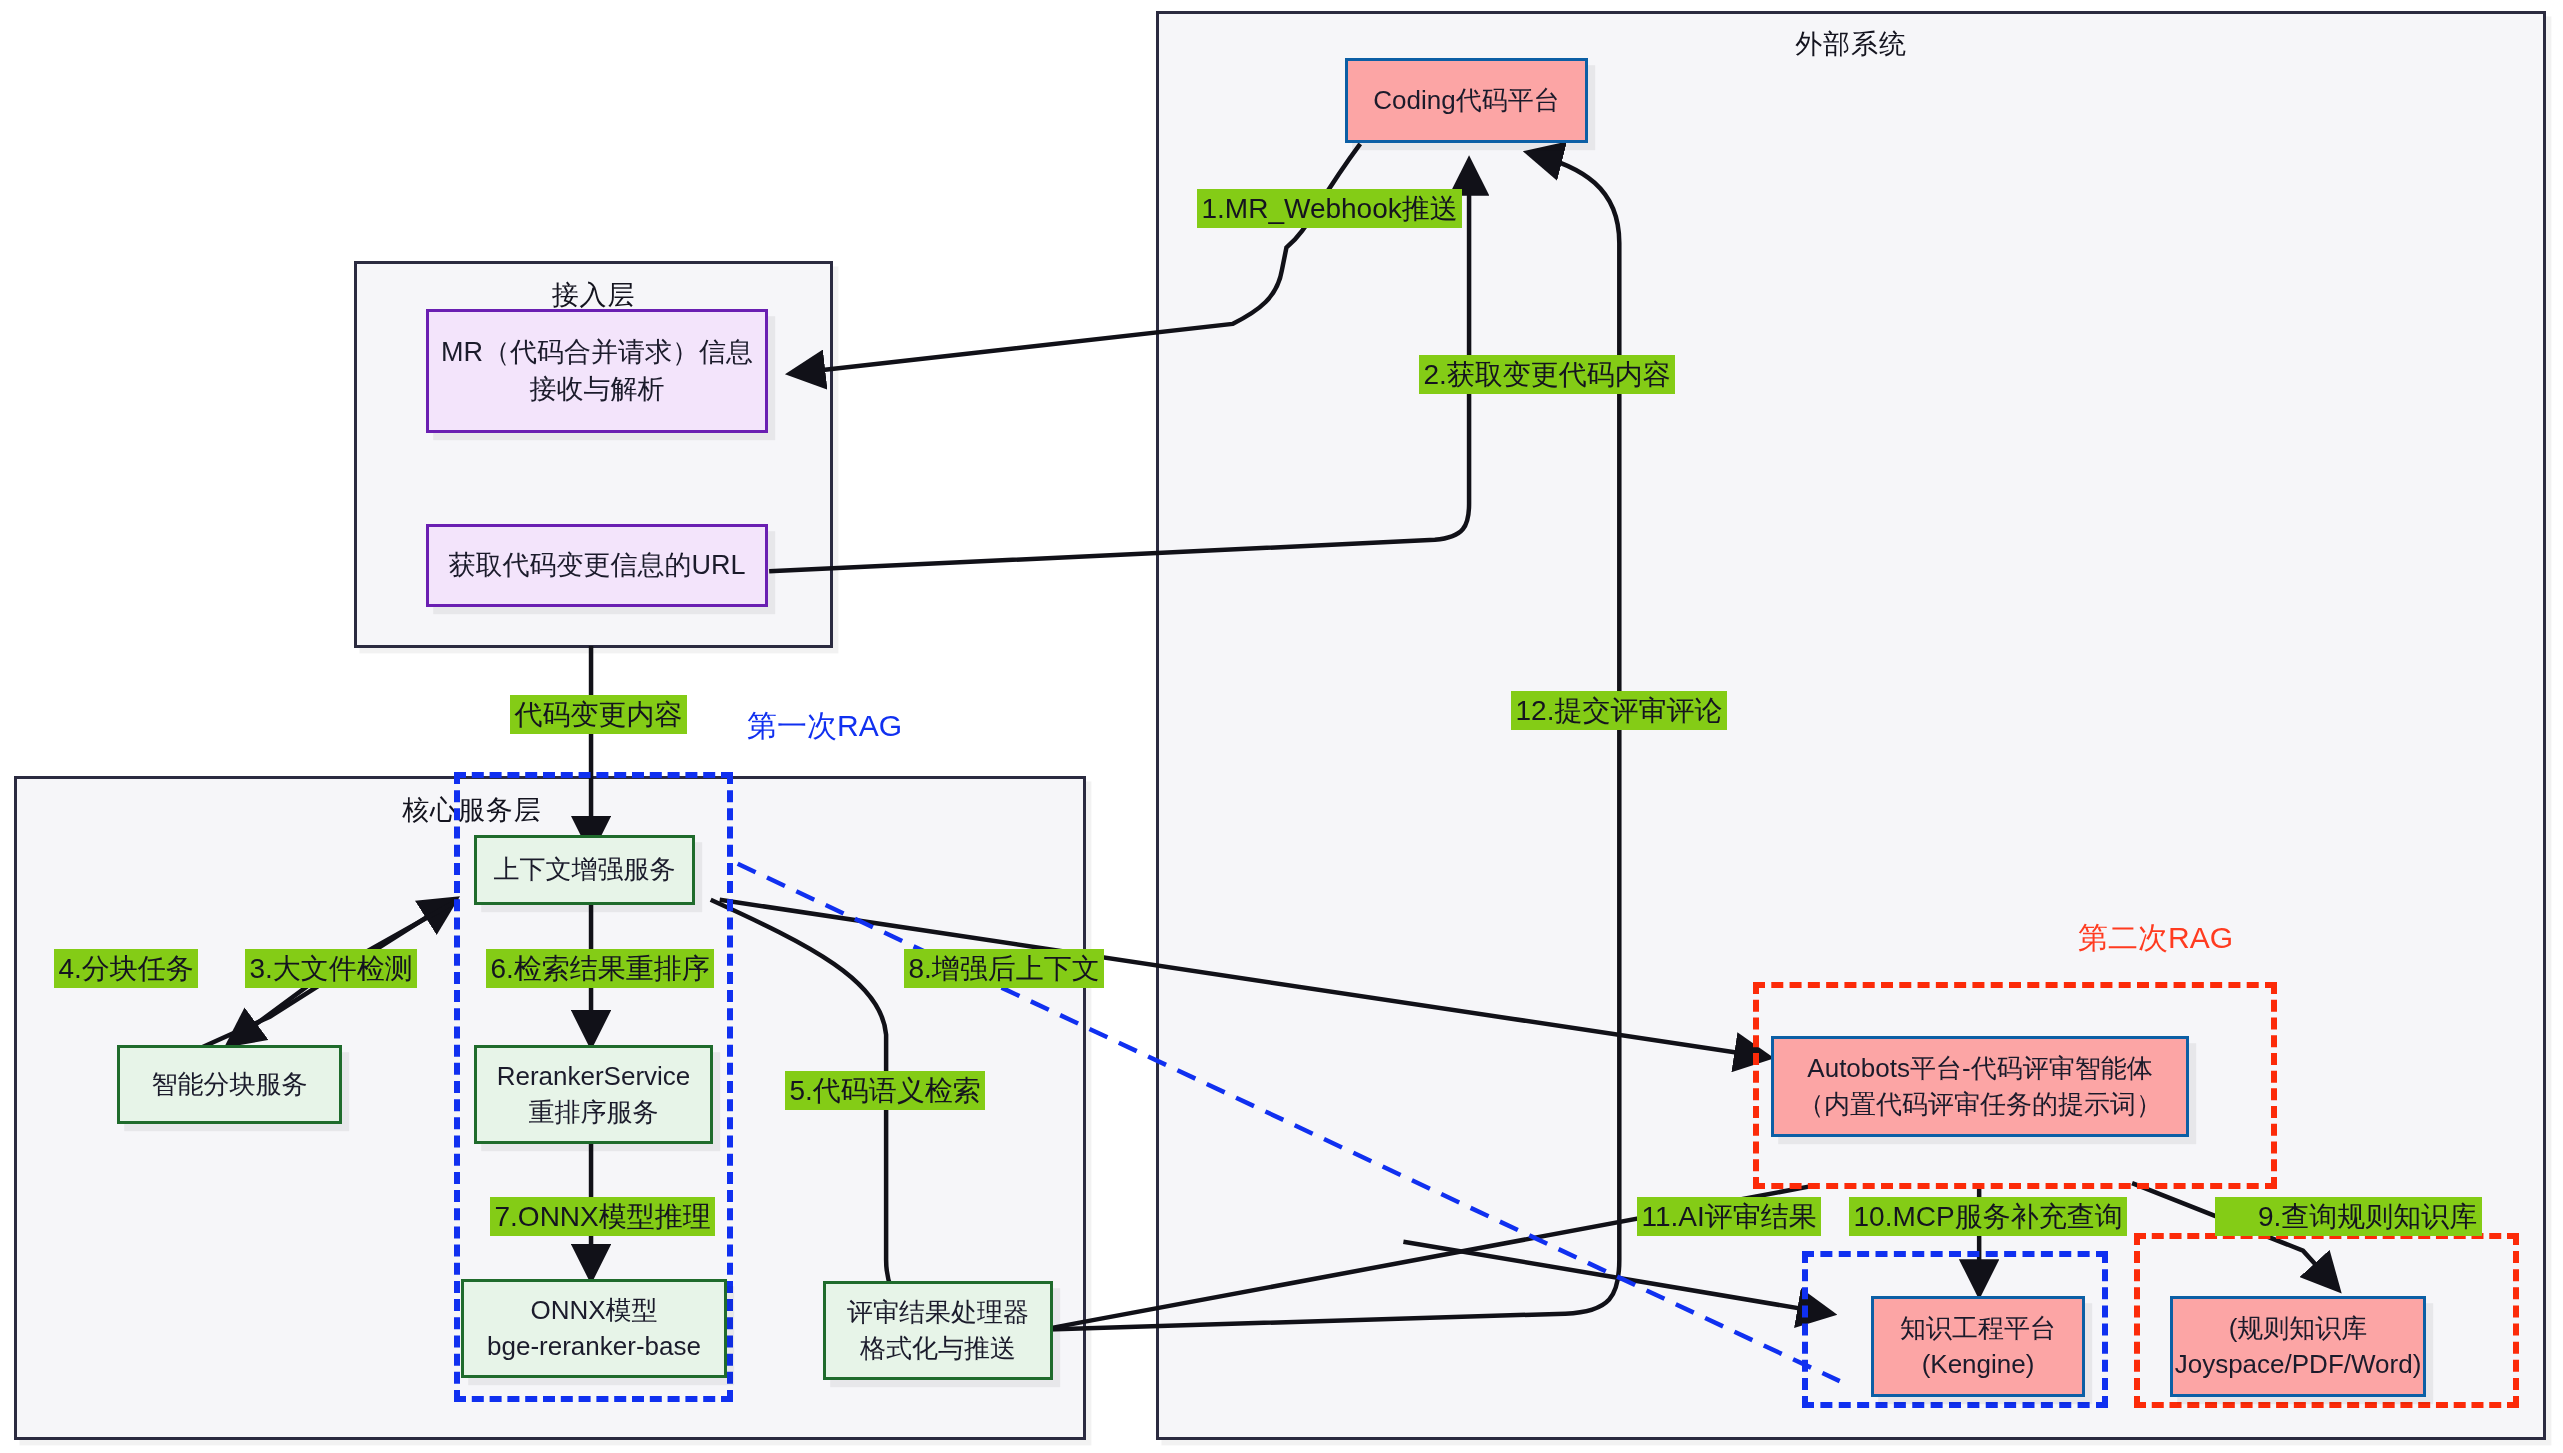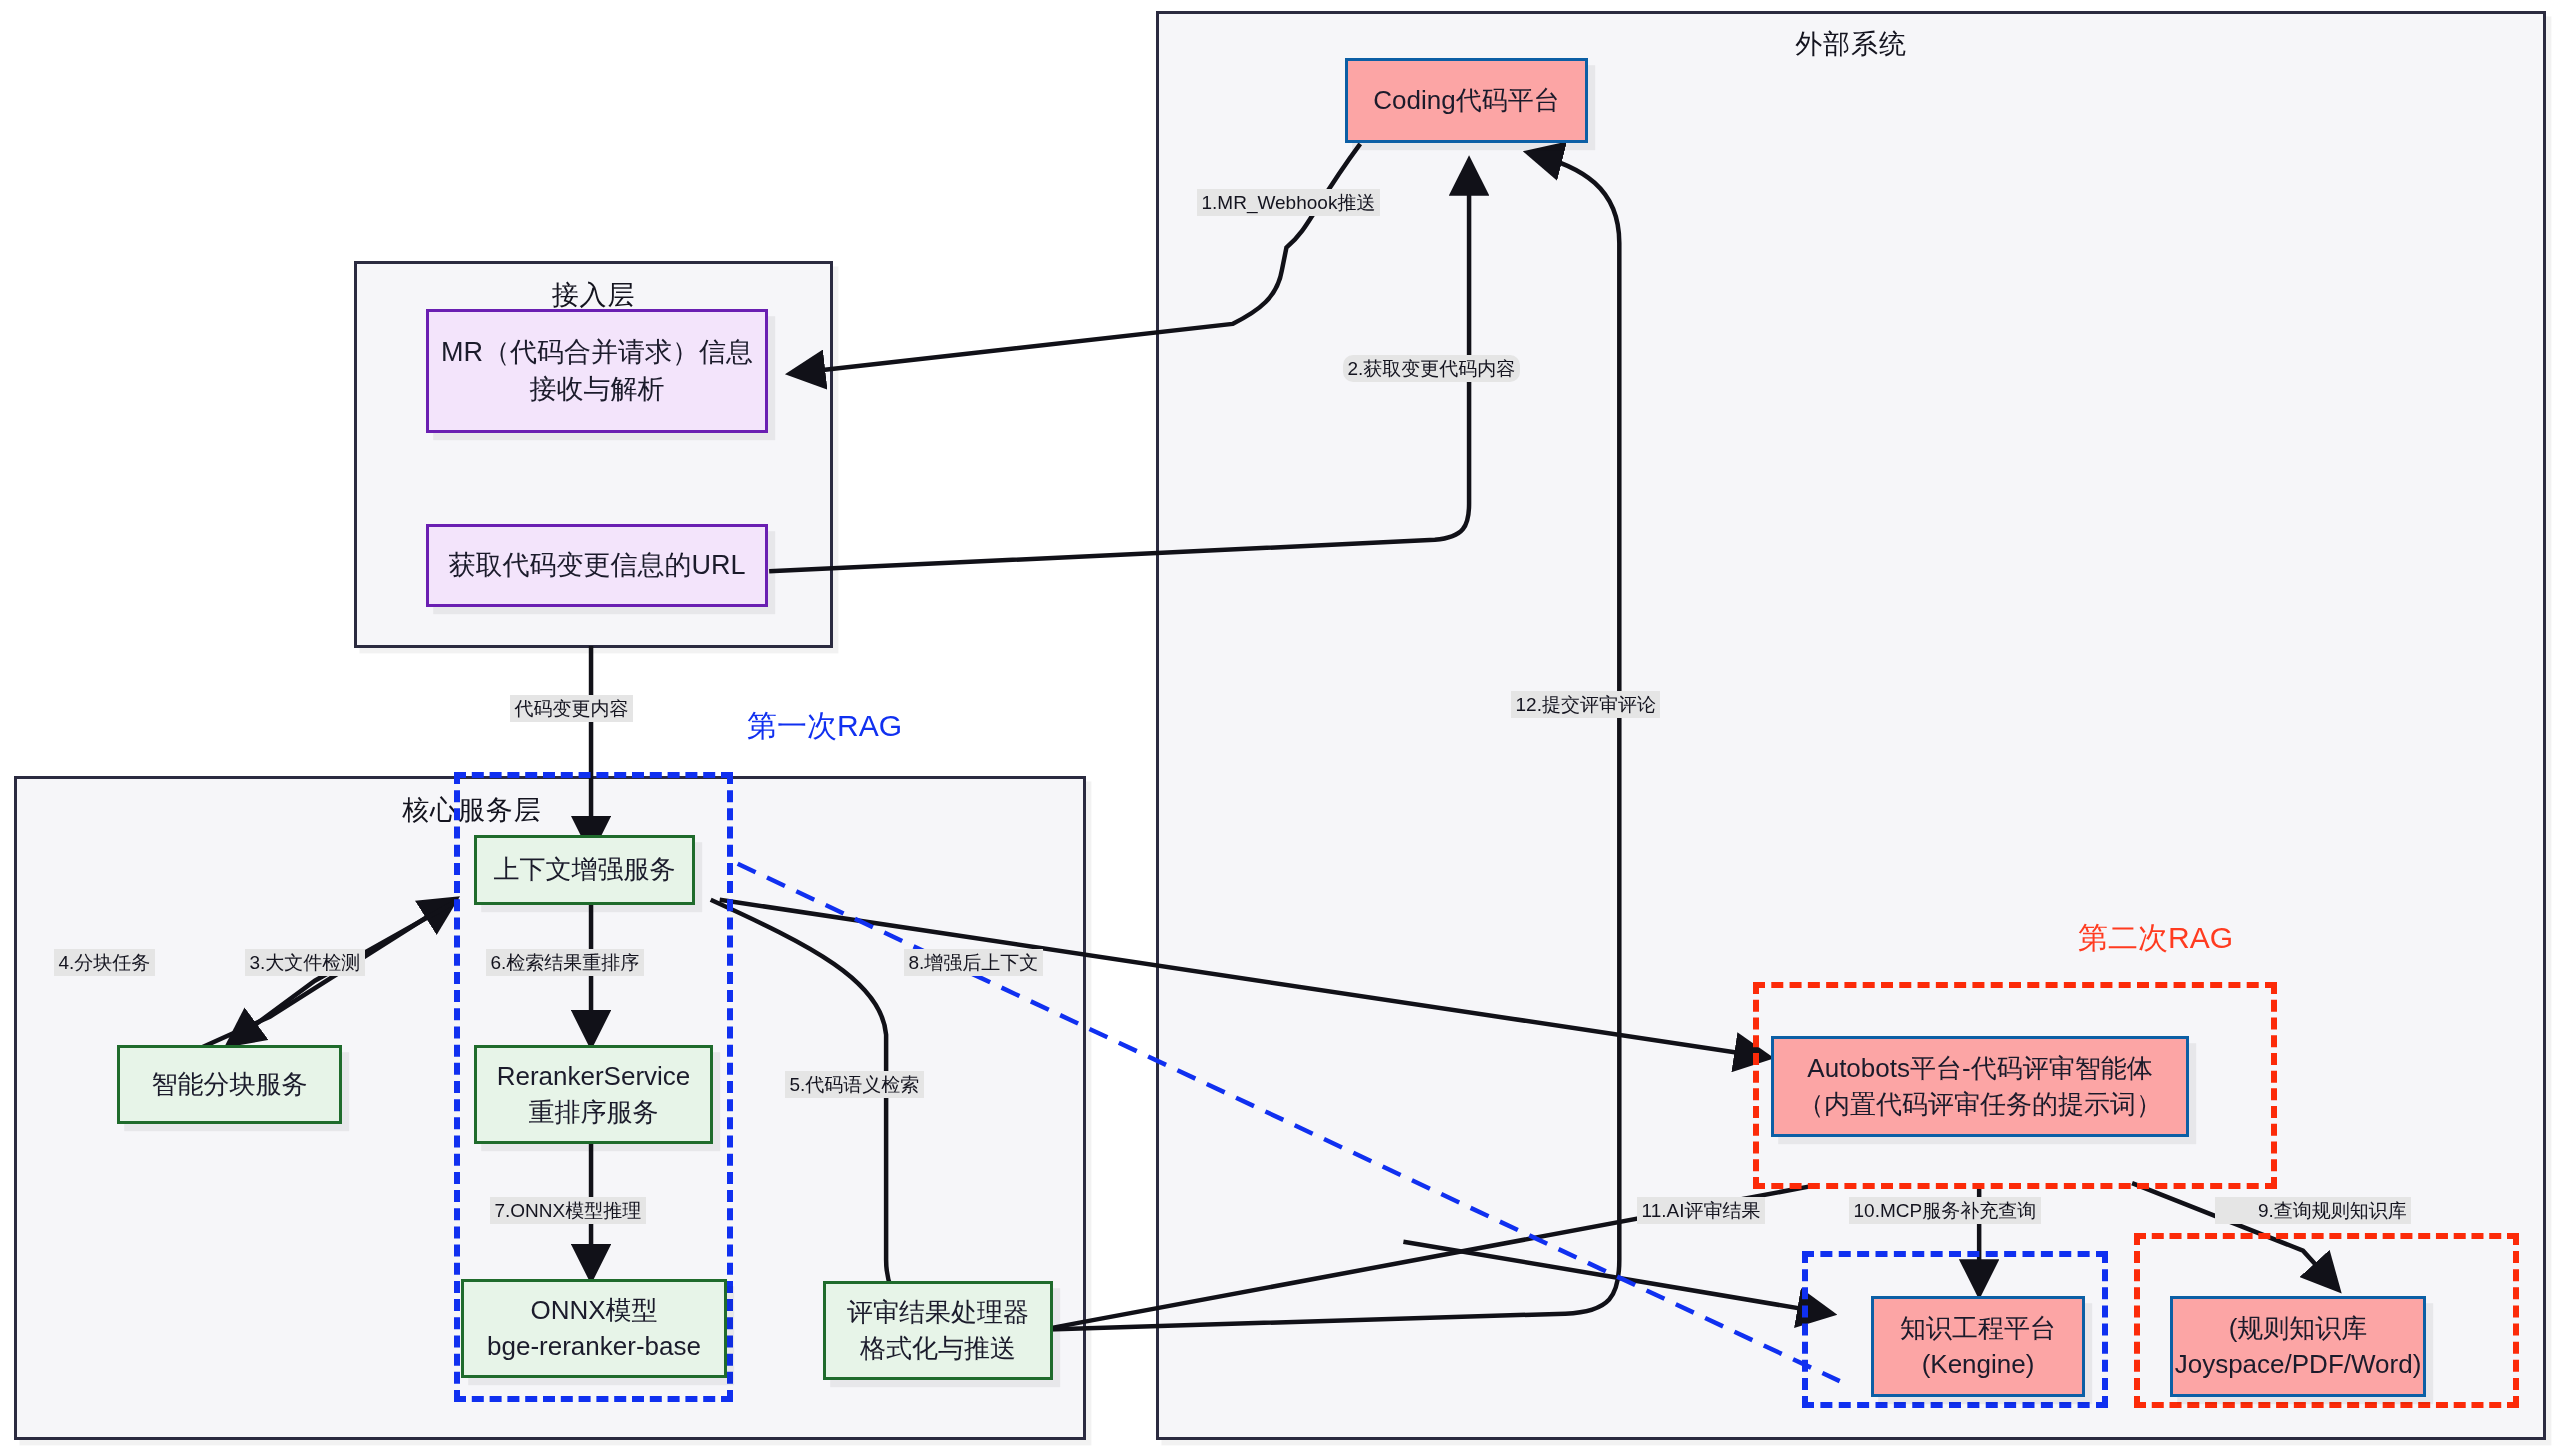--- a/index.html
+++ b/index.html
@@ -86,23 +86,23 @@
     position: absolute;
     font-size: 30px;
     font-weight: 400;
     white-space: nowrap;
   }
   .rag-blue { color: #1030f0; }
   .rag-red  { color: #ff3b20; }
   
   .edge-label {
     position: absolute;
-    background: #e5e5e5;
+    background: #84cc16;
     color: #14141f;
-    font-size: 19px;
+    font-size: 28px;
     padding: 1.8px 4.5px;
     white-space: nowrap;
     line-height: 1.25;
   }
 </style>
 </head>
 <body>
 
 <div id="stage">
 
@@ -216,21 +216,21 @@
 
   <div class="node node-blue" style="left:2170px; top:1296px; width:256px; height:101px;">
     <span class="ln">(规则知识库</span>
     <span class="ln">Joyspace/PDF/Word)</span>
   </div>
 
   <div class="rag-label rag-blue" style="left:747px; top:706px;">第一次RAG</div>
   <div class="rag-label rag-red" style="left:2078px; top:918px;">第二次RAG</div>
 
   <div class="edge-label" style="left:1197px; top:189px;">1.MR_Webhook推送</div>
-  <div class="edge-label" style="left:1343px; top:355px;border-radius:10px;">2.获取变更代码内容</div>
+  <div class="edge-label" style="left:1419px; top:355px;">2.获取变更代码内容</div>
   <div class="edge-label" style="left:1511px; top:691px;">12.提交评审评论</div>
   <div class="edge-label" style="left:510px; top:695px;">代码变更内容</div>
   <div class="edge-label" style="left:54px; top:949px;">4.分块任务</div>
   <div class="edge-label" style="left:245px; top:949px;">3.大文件检测</div>
   <div class="edge-label" style="left:486px; top:949px;">6.检索结果重排序</div>
   <div class="edge-label" style="left:904px; top:949px;">8.增强后上下文</div>
   <div class="edge-label" style="left:785px; top:1071px;">5.代码语义检索</div>
   <div class="edge-label" style="left:490px; top:1197px;">7.ONNX模型推理</div>
   <div class="edge-label" style="left:1637px; top:1197px;">11.AI评审结果</div>
   <div class="edge-label" style="left:1849px; top:1197px;">10.MCP服务补充查询</div>

